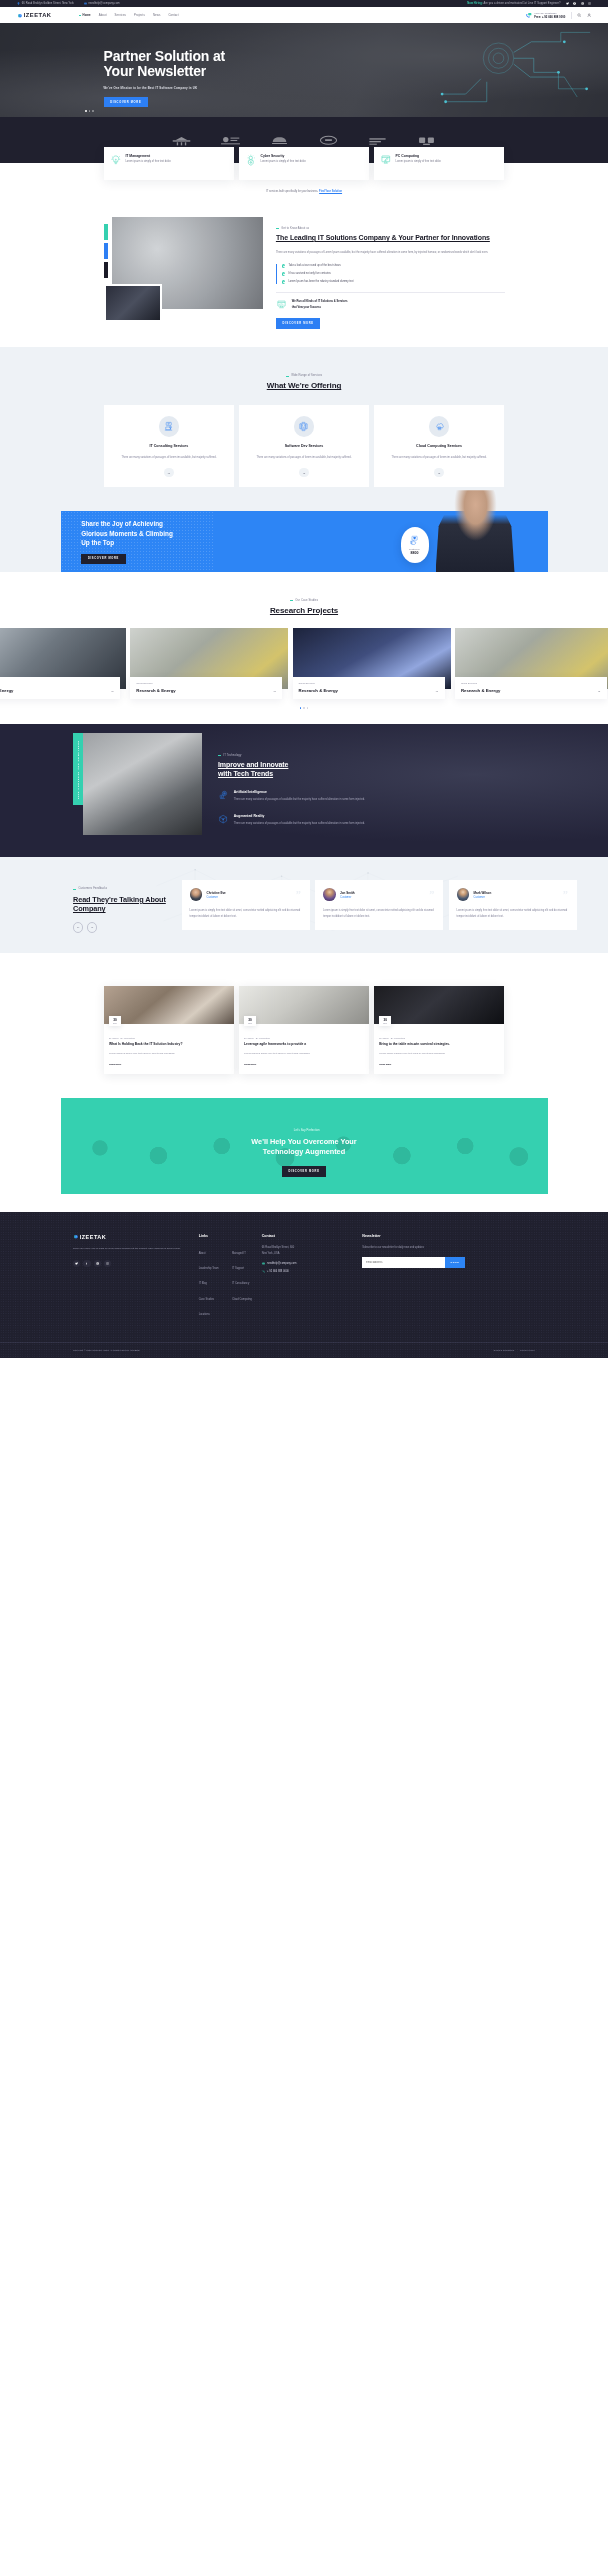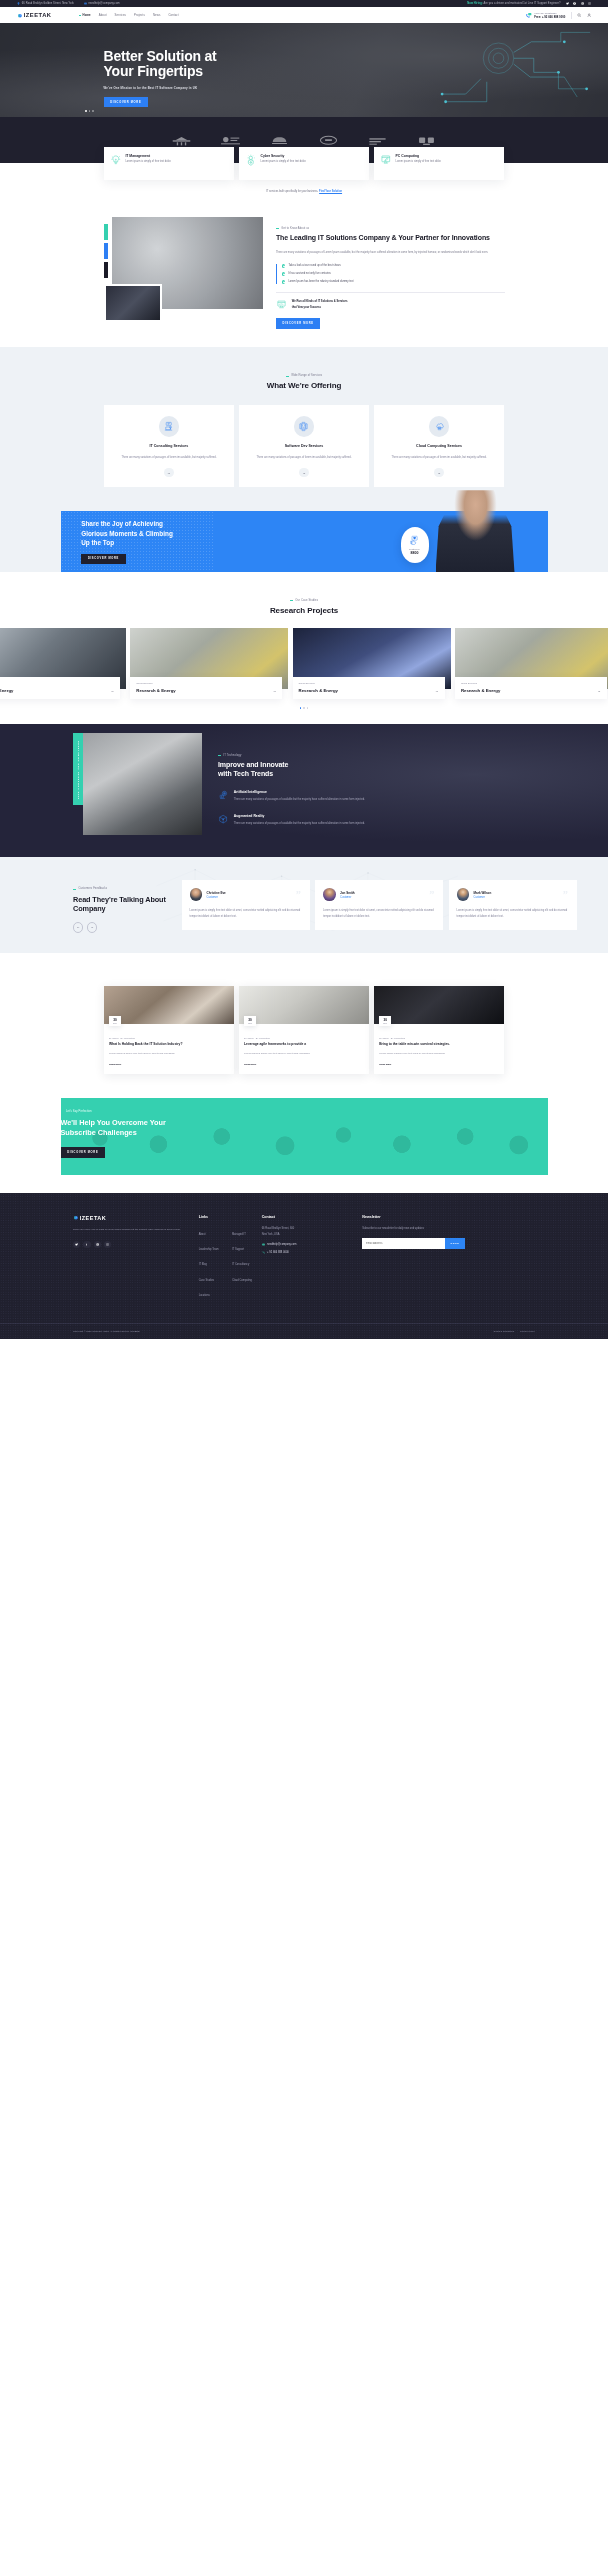--- a/index.html
+++ b/index.html
@@ -148,21 +148,21 @@
     position: absolute; left: 0; bottom: -13.4px; width: 58px; height: 38px;
     border: 2.4px solid #fff;
     background: linear-gradient(135deg, #2a2d3a 0%, #4a4f5e 50%, #1d2029 100%);
   }
   .about-body { flex: 1; padding-top: 2.4px; }
   .eyebrow {
     font-size: 2.7px; color: #76768a; letter-spacing: 0.1px;
     display: inline-flex; align-items: center; gap: 2.4px;
   }
   .eyebrow::before { content: ""; width: 3px; height: 0.7px; background: #35d0b0; display: block; }
-  .sec-title { font-size: 7px; line-height: 1.28; font-weight: 700; color: #181824; margin-top: 3.6px; letter-spacing: -0.1px; }
+  .sec-title { font-size: 7px; line-height: 1.28; font-weight: 700; color: #181824; margin-top: 3.6px; letter-spacing: -0.1px; text-decoration: underline; }
   .sec-desc { font-size: 2.6px; color: #7b7b8c; line-height: 2.3; margin-top: 7.3px; }
   .check-list { margin-top: 8px; border-left: 0.7px solid #2d7ff4; padding-left: 4.9px; }
   .check-list li { list-style: none; display: flex; align-items: center; gap: 3px; margin-bottom: 4.3px; }
   .check-list li:last-child { margin-bottom: 0; }
   .chk { width: 3.6px; height: 3.6px; border-radius: 50%; background: #35d0b0; flex: none; position: relative; }
   .chk::after {
     content: ""; position: absolute; left: 1px; top: 1px; width: 1.4px; height: 0.7px;
     border-left: 0.5px solid #fff; border-bottom: 0.5px solid #fff; transform: rotate(-45deg);
   }
   .check-list span { font-size: 2.6px; color: #515164; }
@@ -325,21 +325,21 @@
   .date-chip b { display: block; font-size: 3.2px; color: #181824; }
   .date-chip small { display: block; font-size: 2.2px; color: #8b8b9e; }
   .news-meta { font-size: 2.3px; color: #9797aa; margin-top: 7.3px; }
   .news-card h4 { font-size: 3.3px; font-weight: 700; color: #181824; line-height: 1.55; margin-top: 3px; }
   .news-card p { font-size: 2.4px; color: #8a8a9e; line-height: 2.2; margin-top: 3.6px; }
   .read-more { font-size: 2.4px; font-weight: 700; color: #20202e; margin-top: 4.9px; display: inline-block; text-decoration: none; }
 
   
   .green-wrap { padding: 0 0 18px; background: #fff; }
   .green {
-    width: 487px; margin: 0 auto; background: #35d0b0; padding: 5px 0 17px; text-align: left;
+    width: 487px; margin: 0 auto; background: #35d0b0; padding: 24px 0 17px; text-align: center;
     position: relative; overflow: hidden;
   }
   .green .faces {
     position: absolute; inset: 0; opacity: .22;
     background:
       radial-gradient(circle at 8% 52%, #1d6d5c 0 7.3px, transparent 8px),
       radial-gradient(circle at 20% 60%, #1d6d5c 0 8.5px, transparent 9px),
       radial-gradient(circle at 33% 50%, #1d6d5c 0 8px, transparent 8.5px),
       radial-gradient(circle at 46% 62%, #1d6d5c 0 9px, transparent 9.7px),
       radial-gradient(circle at 58% 48%, #1d6d5c 0 7.3px, transparent 8px),
@@ -516,22 +516,22 @@
       <path d="M282 84v28h48M292 92l22 34M286 32v-16h50" opacity=".6"></path>
       <circle cx="282" cy="84" r="2.4" fill="#4fd6e8" stroke="none"></circle>
         <circle cx="330" cy="112" r="2.4" fill="#4fd6e8" stroke="none"></circle>
       <circle cx="84" cy="121" r="2.4" fill="#4fd6e8" stroke="none"></circle>
         <circle cx="90" cy="134" r="2.4" fill="#4fd6e8" stroke="none"></circle>
       <circle cx="292" cy="32" r="2.4" fill="#4fd6e8" stroke="none"></circle>
     </svg>
   </div>
   <div class="hero-inner">
     <h1>
-      <span>Better Solution at</span><br>
-      <span>Your Fingertips</span>
+      <span>Partner Solution at</span><br>
+      <span>Your Newsletter</span>
     </h1>
     <p class="sub">We've One Mission to be the Best IT Software Company in UK</p>
     <a href="#" class="btn">DISCOVER MORE</a>
   </div>
   <div class="hero-dots">
     <i class="on"></i>
     <i></i>
     <i></i>
   </div>
 </section>
@@ -976,21 +976,21 @@
     </div>
   </div>
 </section>
 
 <section class="green-wrap">
   <div class="green">
     <div class="faces"></div>
     <div class="eyebrow">Let's Say Perfection</div>
     <h2>
       <span>We'll Help You Overcome Your</span><br>
-      <span>Subscribe Challenges</span>
+      <span>Technology Augmented</span>
     </h2>
     <a href="#" class="btn btn-dark">DISCOVER MORE</a>
   </div>
 </section>
 
 <footer class="footer">
   <div class="map"></div>
   <div class="f-row">
     <div class="f-col-about">
       <div class="f-logo">

